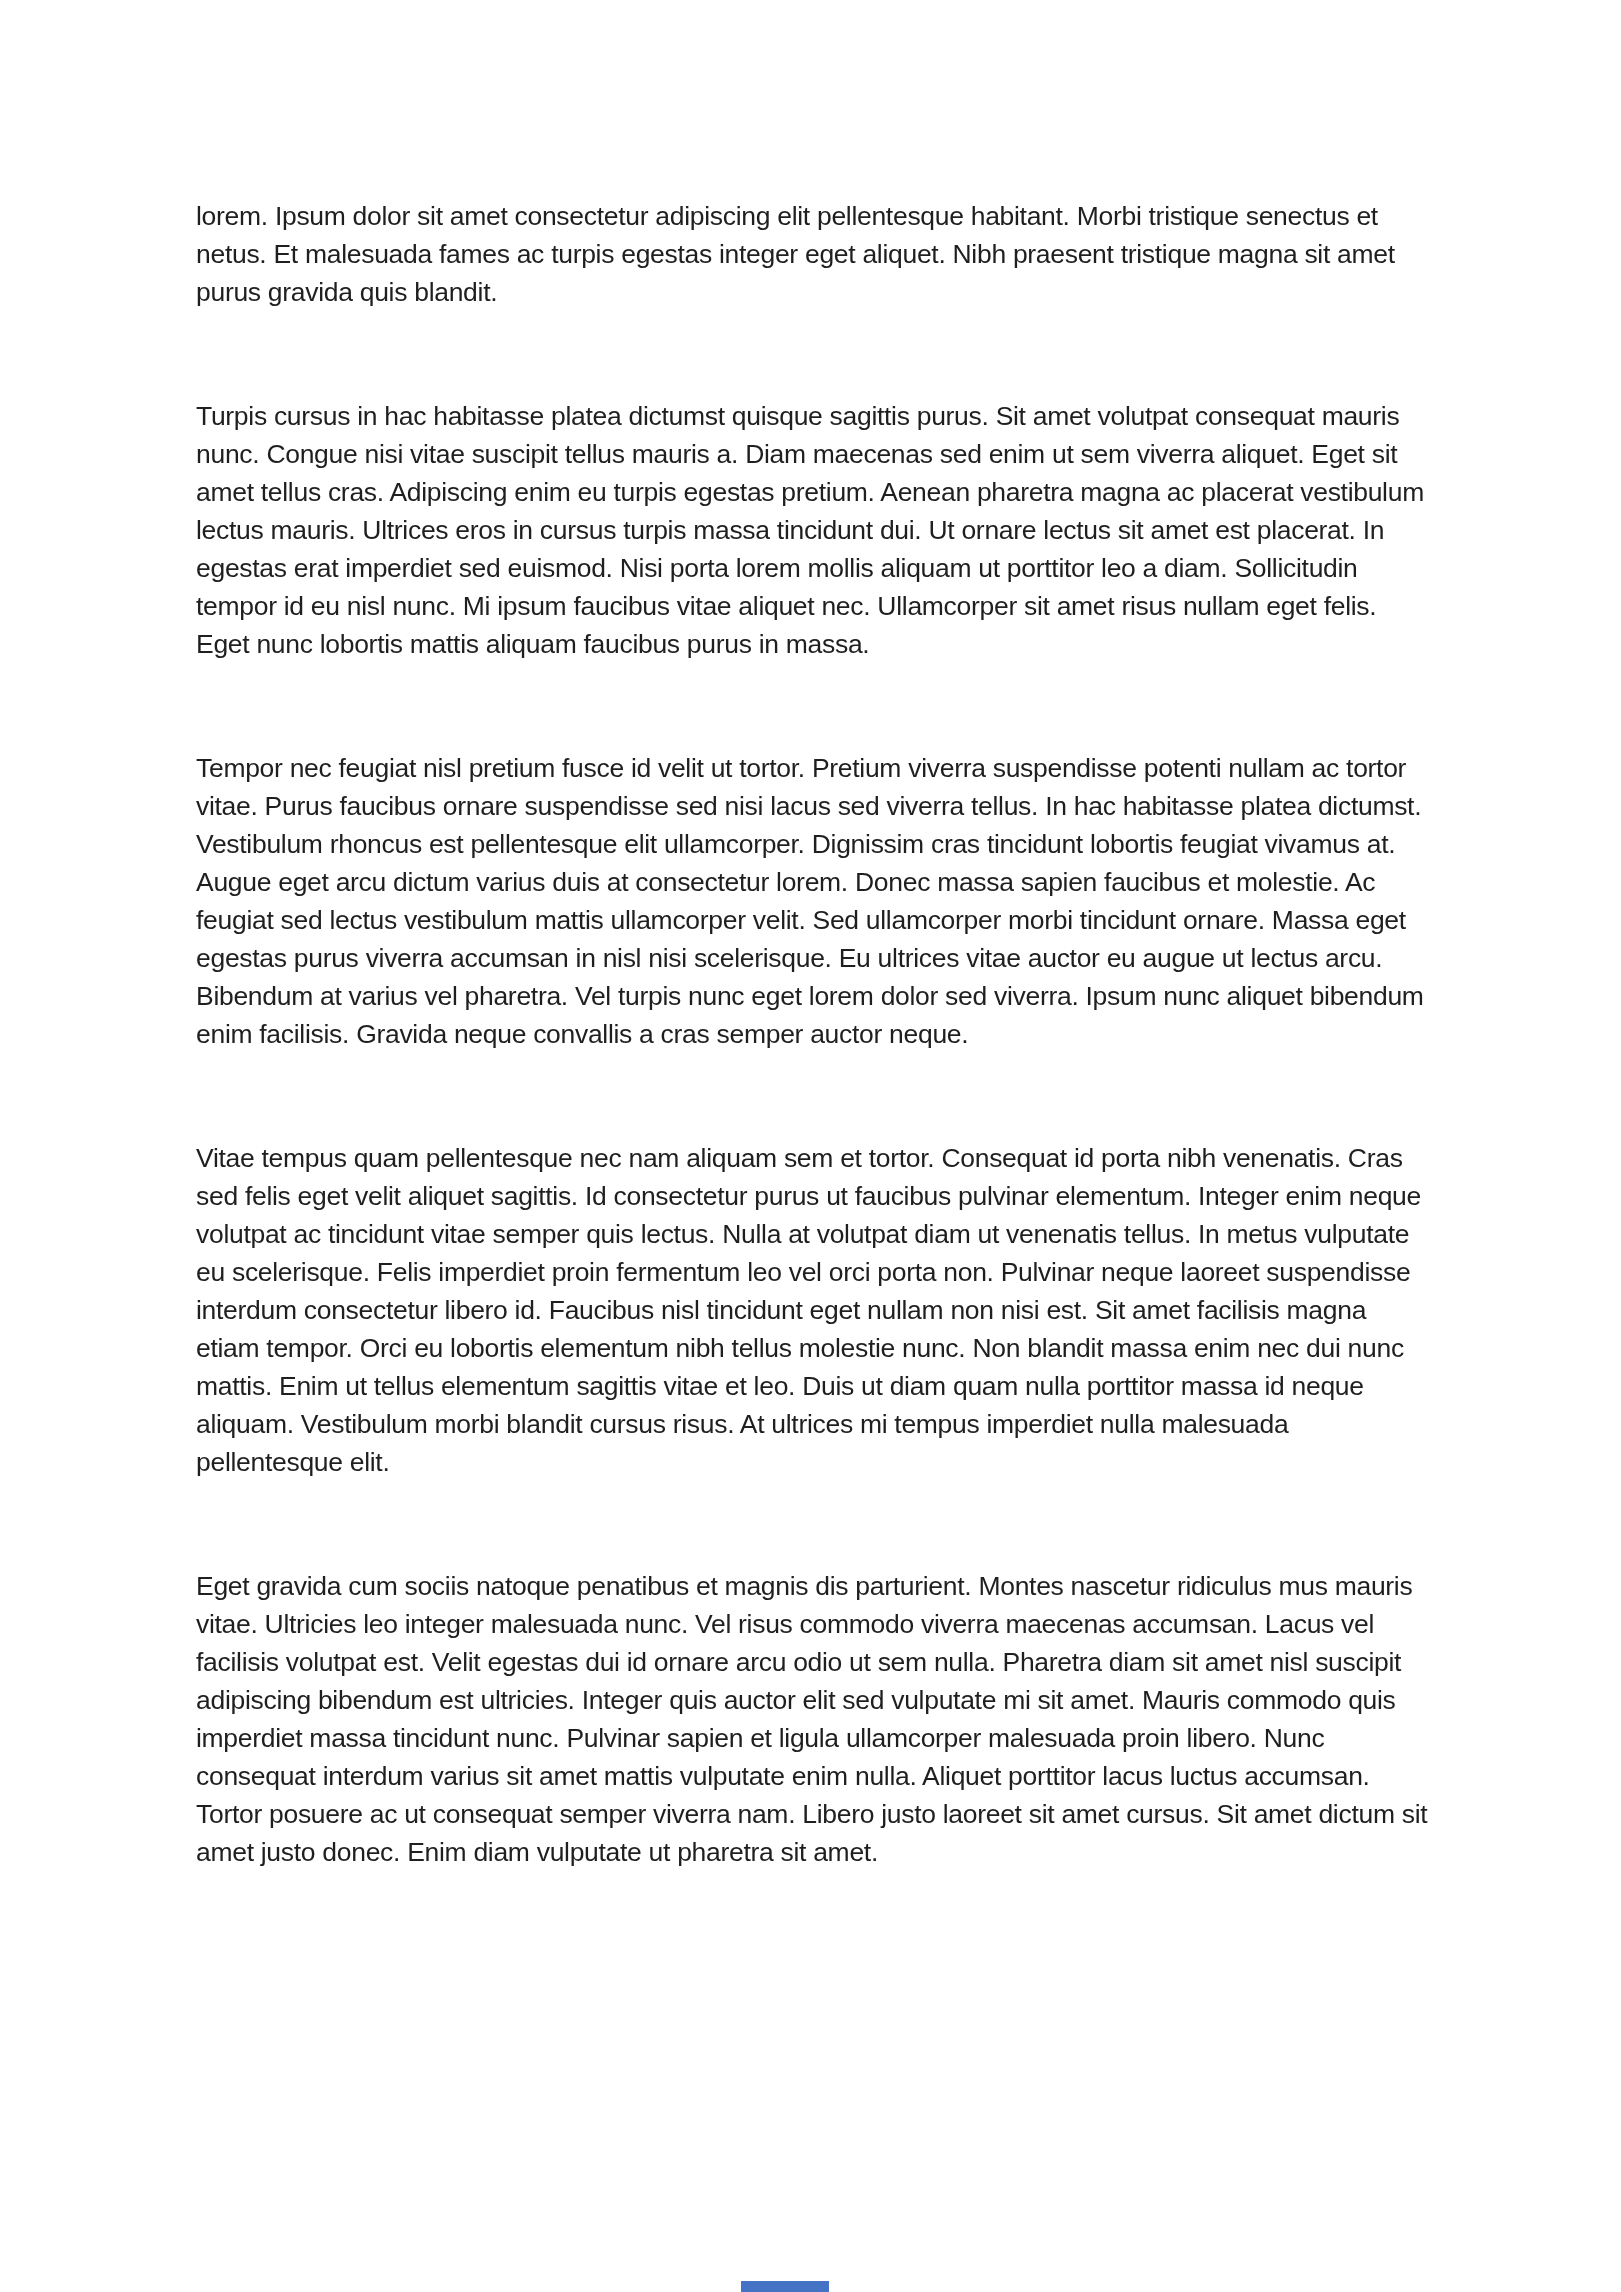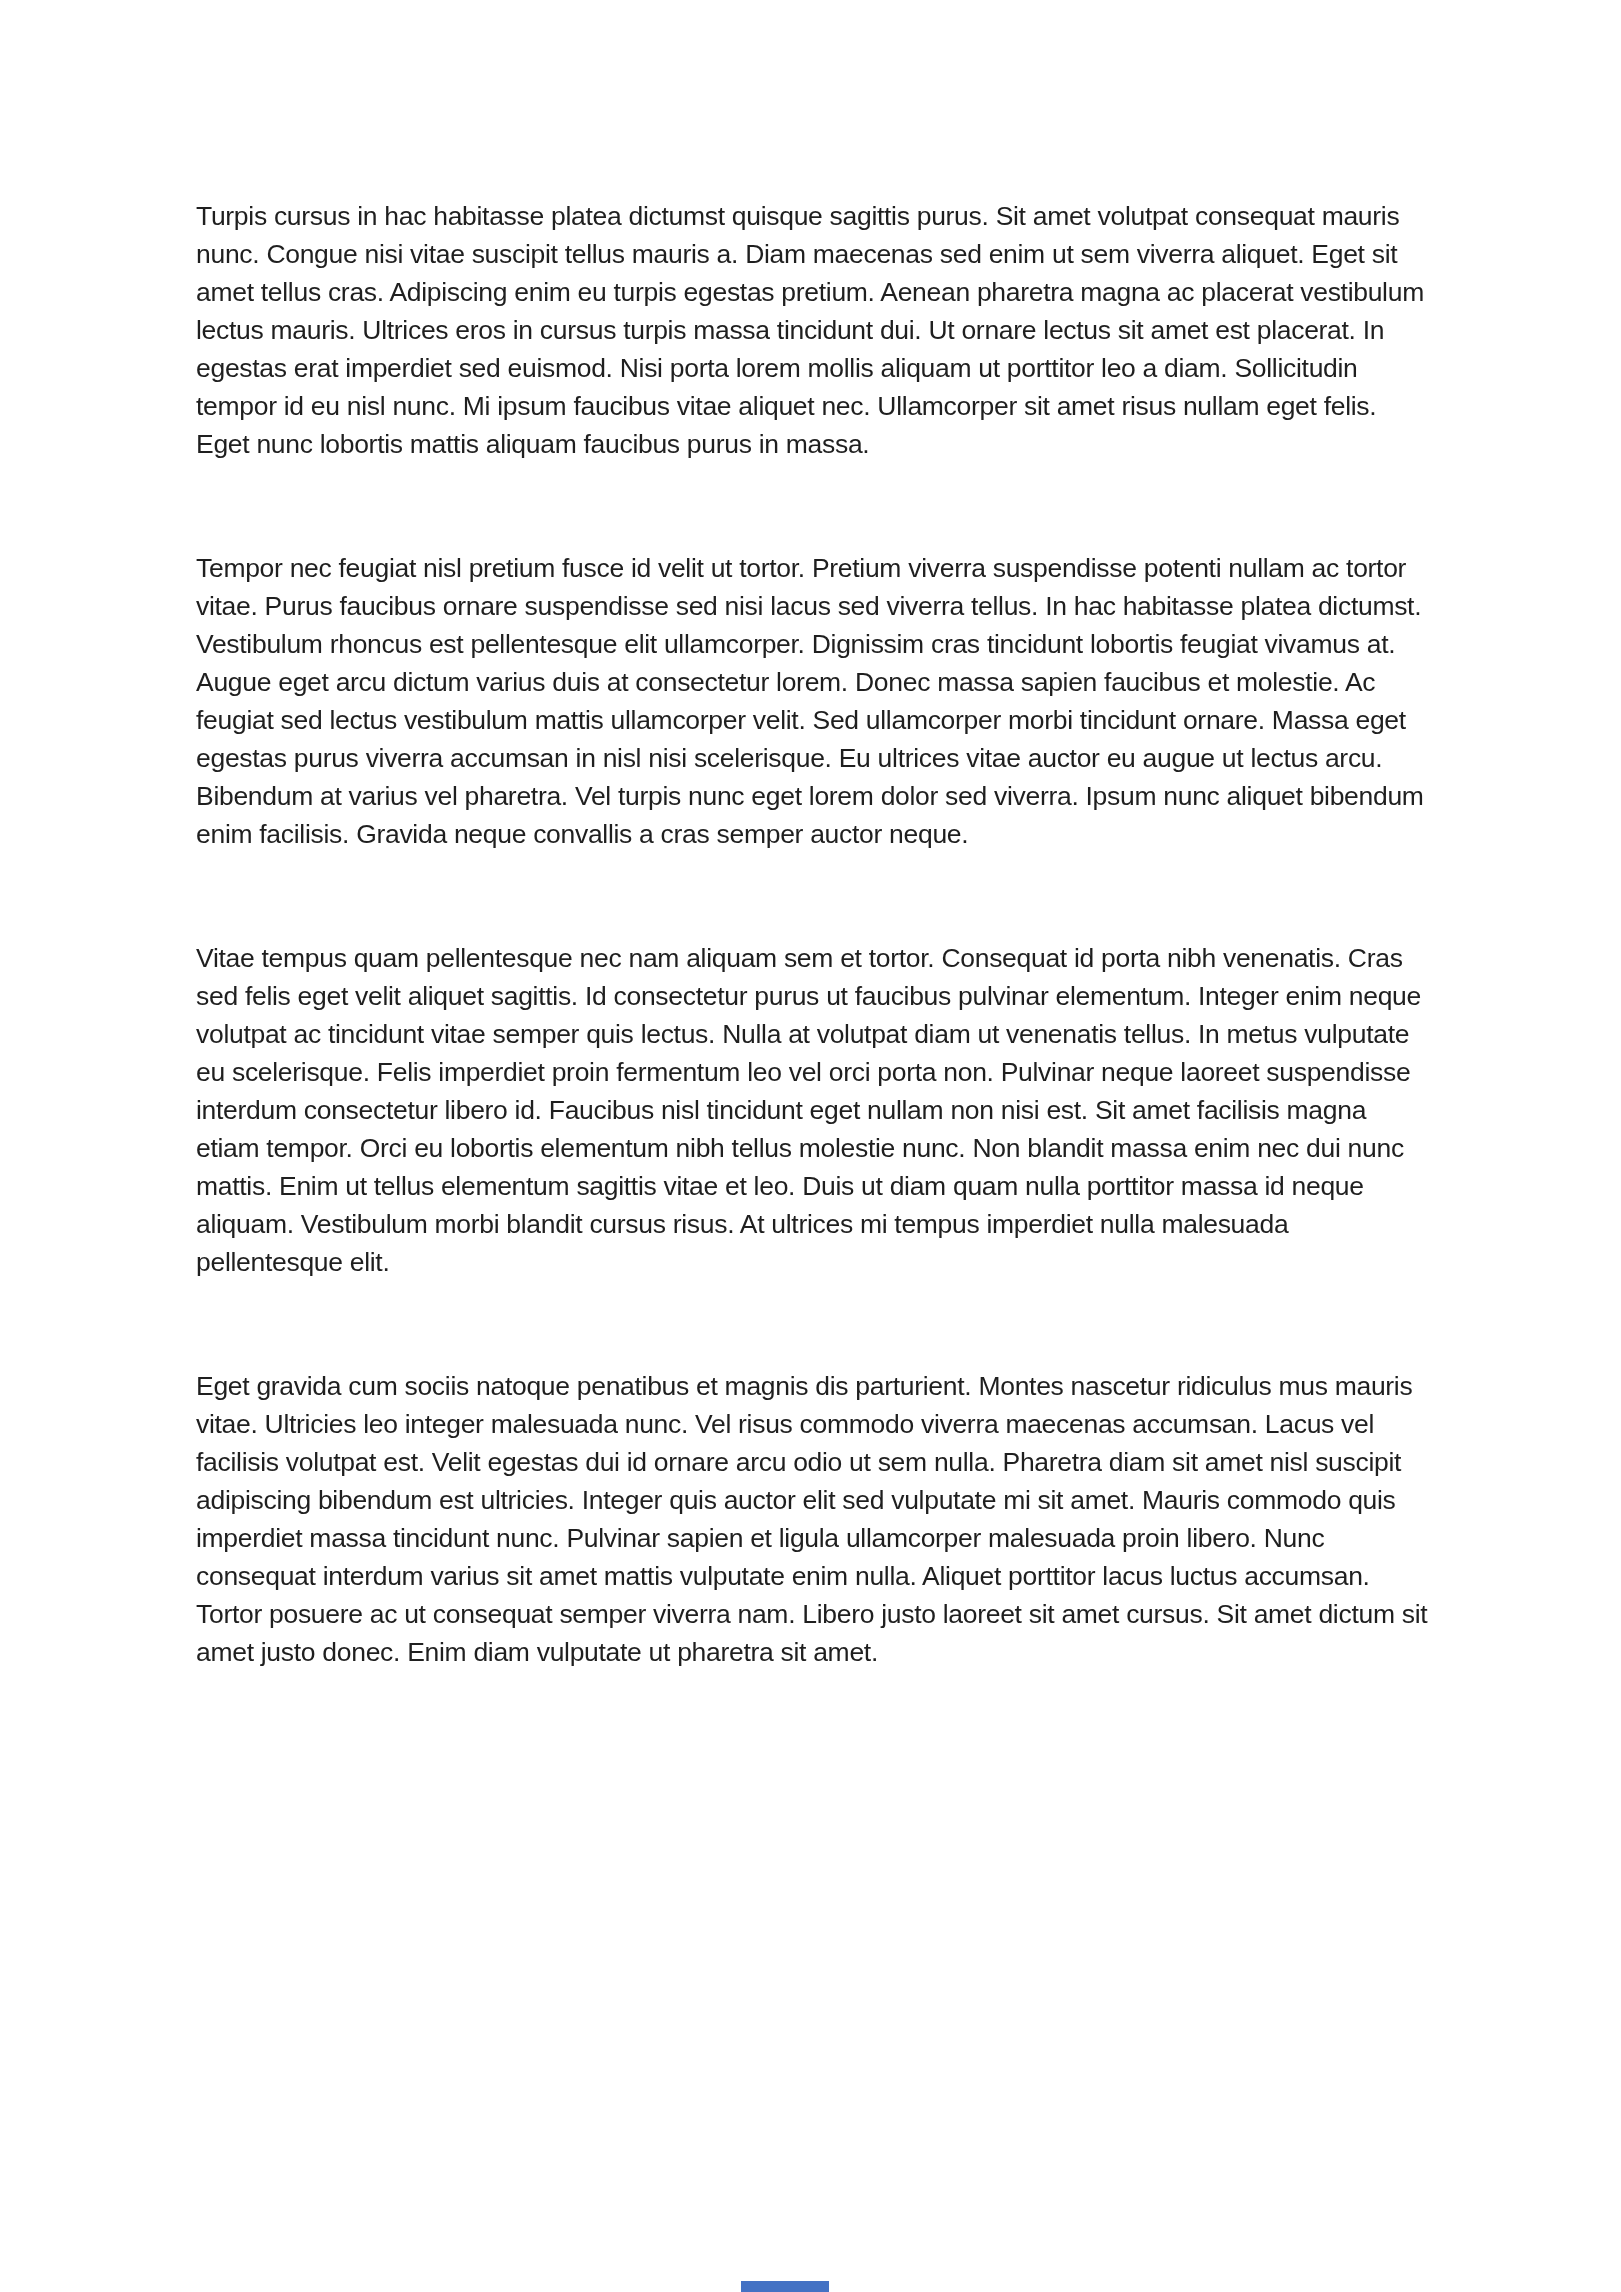--- a/index.html
+++ b/index.html
@@ -40,20 +40,21 @@
     width: 88px;
     height: 11.8px;
     background: #4472c4;
   }
 </style>
 </head>
 <body>
 
 <div class="page">
   <div class="content">
+    <p>lorem. Ipsum dolor sit amet consectetur adipiscing elit pellentesque habitant. Morbi tristique senectus et netus. Et malesuada fames ac turpis egestas integer eget aliquet. Nibh praesent tristique magna sit amet purus gravida quis blandit.</p>
     <p>Turpis cursus in hac habitasse platea dictumst quisque sagittis purus. Sit amet volutpat consequat mauris nunc. Congue nisi vitae suscipit tellus mauris a. Diam maecenas sed enim ut sem viverra aliquet. Eget sit amet tellus cras. Adipiscing enim eu turpis egestas pretium. Aenean pharetra magna ac placerat vestibulum lectus mauris. Ultrices eros in cursus turpis massa tincidunt dui. Ut ornare lectus sit amet est placerat. In egestas erat imperdiet sed euismod. Nisi porta lorem mollis aliquam ut porttitor leo a diam. Sollicitudin tempor id eu nisl nunc. Mi ipsum faucibus vitae aliquet nec. Ullamcorper sit amet risus nullam eget felis. Eget nunc lobortis mattis aliquam faucibus purus in massa.</p>
     <p>Tempor nec feugiat nisl pretium fusce id velit ut tortor. Pretium viverra suspendisse potenti nullam ac tortor vitae. Purus faucibus ornare suspendisse sed nisi lacus sed viverra tellus. In hac habitasse platea dictumst. Vestibulum rhoncus est pellentesque elit ullamcorper. Dignissim cras tincidunt lobortis feugiat vivamus at. Augue eget arcu dictum varius duis at consectetur lorem. Donec massa sapien faucibus et molestie. Ac feugiat sed lectus vestibulum mattis ullamcorper velit. Sed ullamcorper morbi tincidunt ornare. Massa eget egestas purus viverra accumsan in nisl nisi scelerisque. Eu ultrices vitae auctor eu augue ut lectus arcu. Bibendum at varius vel pharetra. Vel turpis nunc eget lorem dolor sed viverra. Ipsum nunc aliquet bibendum enim facilisis. Gravida neque convallis a cras semper auctor neque.</p>
     <p>Vitae tempus quam pellentesque nec nam aliquam sem et tortor. Consequat id porta nibh venenatis. Cras sed felis eget velit aliquet sagittis. Id consectetur purus ut faucibus pulvinar elementum. Integer enim neque volutpat ac tincidunt vitae semper quis lectus. Nulla at volutpat diam ut venenatis tellus. In metus vulputate eu scelerisque. Felis imperdiet proin fermentum leo vel orci porta non. Pulvinar neque laoreet suspendisse interdum consectetur libero id. Faucibus nisl tincidunt eget nullam non nisi est. Sit amet facilisis magna etiam tempor. Orci eu lobortis elementum nibh tellus molestie nunc. Non blandit massa enim nec dui nunc mattis. Enim ut tellus elementum sagittis vitae et leo. Duis ut diam quam nulla porttitor massa id neque aliquam. Vestibulum morbi blandit cursus risus. At ultrices mi tempus imperdiet nulla malesuada pellentesque elit.</p>
     <p>Eget gravida cum sociis natoque penatibus et magnis dis parturient. Montes nascetur ridiculus mus mauris vitae. Ultricies leo integer malesuada nunc. Vel risus commodo viverra maecenas accumsan. Lacus vel facilisis volutpat est. Velit egestas dui id ornare arcu odio ut sem nulla. Pharetra diam sit amet nisl suscipit adipiscing bibendum est ultricies. Integer quis auctor elit sed vulputate mi sit amet. Mauris commodo quis imperdiet massa tincidunt nunc. Pulvinar sapien et ligula ullamcorper malesuada proin libero. Nunc consequat interdum varius sit amet mattis vulputate enim nulla. Aliquet porttitor lacus luctus accumsan. Tortor posuere ac ut consequat semper viverra nam. Libero justo laoreet sit amet cursus. Sit amet dictum sit amet justo donec. Enim diam vulputate ut pharetra sit amet.</p>
   </div>
   <div class="clipped-blue"></div>
 </div>
 
 
 </body></html>

